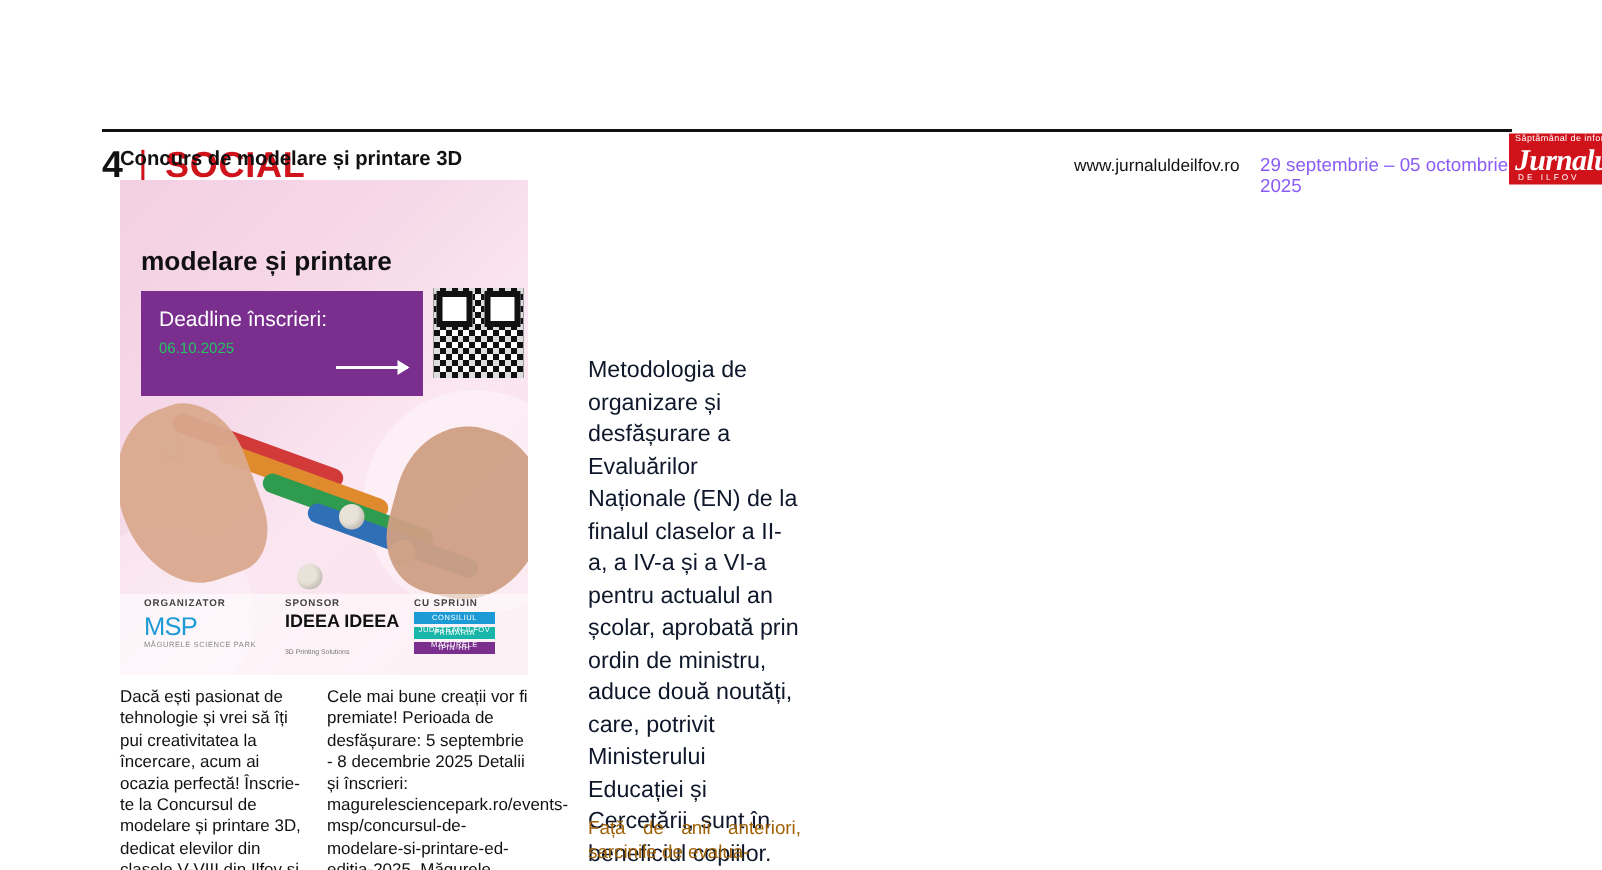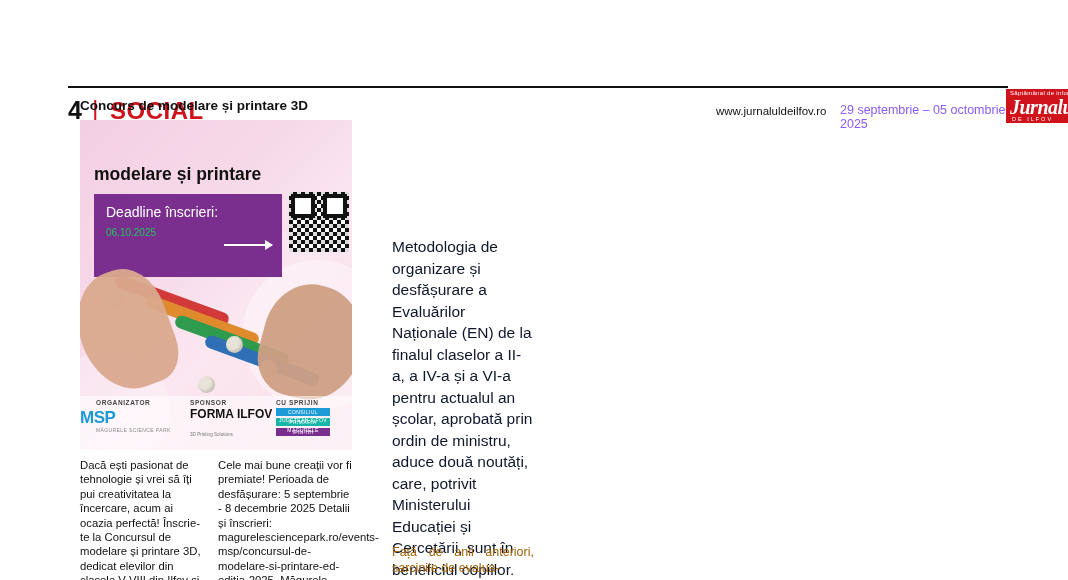--- a/index.html
+++ b/index.html
@@ -169,21 +169,21 @@
     top: 44px;
     font-size: 17.5px;
     font-weight: bold;
     color: #111;
   }
   .ad-deadline-box {
     position: absolute;
     left: 14px;
     top: 74px;
     width: 188px;
-    height: 83px;
+    height: 70px;
     background: #7a2f8f;
   }
   .ad-deadline-l1 {
     position: absolute;
     left: 12px;
     top: 10px;
     font-size: 14px;
     color: #ffffff;
   }
   .ad-deadline-l2 {
@@ -285,24 +285,24 @@
   }
   .ad-foot-label {
     position: absolute;
     font-size: 6.5px;
     font-weight: bold;
     color: #444;
     letter-spacing: 0.6px;
   }
   .msp-logo {
     position: absolute;
-    left: 0;
+    left: 16px;
     top: 12px;
     font-size: 17px;
-    font-weight: bold;
+    font-weight: normal;
     color: #1b9ad6;
     letter-spacing: -0.5px;
     text-align: center;
   }
   .msp-sub {
     position: absolute;
     left: 16px;
     top: 31px;
     font-size: 5px;
     color: #888;
@@ -575,21 +575,21 @@
       </div>
 
       <div class="hand-l"></div>
       <div class="hand-r"></div>
 
       <div class="ad-footer">
         <div class="ad-foot-label" style="left:16px; top:3px;">ORGANIZATOR</div>
         <div class="msp-logo">MSP</div>
         <div class="msp-sub">MĂGURELE SCIENCE PARK</div>
         <div class="ad-foot-label" style="left:110px; top:3px;">SPONSOR</div>
-        <div class="forma-logo">FORMA ILFOV</div>
+        <div class="forma-logo">IDEEA IDEEA</div>
         <div class="forma-sub">3D Printing Solutions</div>
         <div class="ad-foot-label" style="left:196px; top:3px;">CU SPRIJIN</div>
         <div class="sprijin-chips">
           <span class="chip">CONSILIUL JUDEȚEAN ILFOV</span>
           <span class="chip c2">PRIMĂRIA MĂGURELE</span>
           <span class="chip c3">IFIN-HH</span>
         </div>
       </div>
     </div>
 

